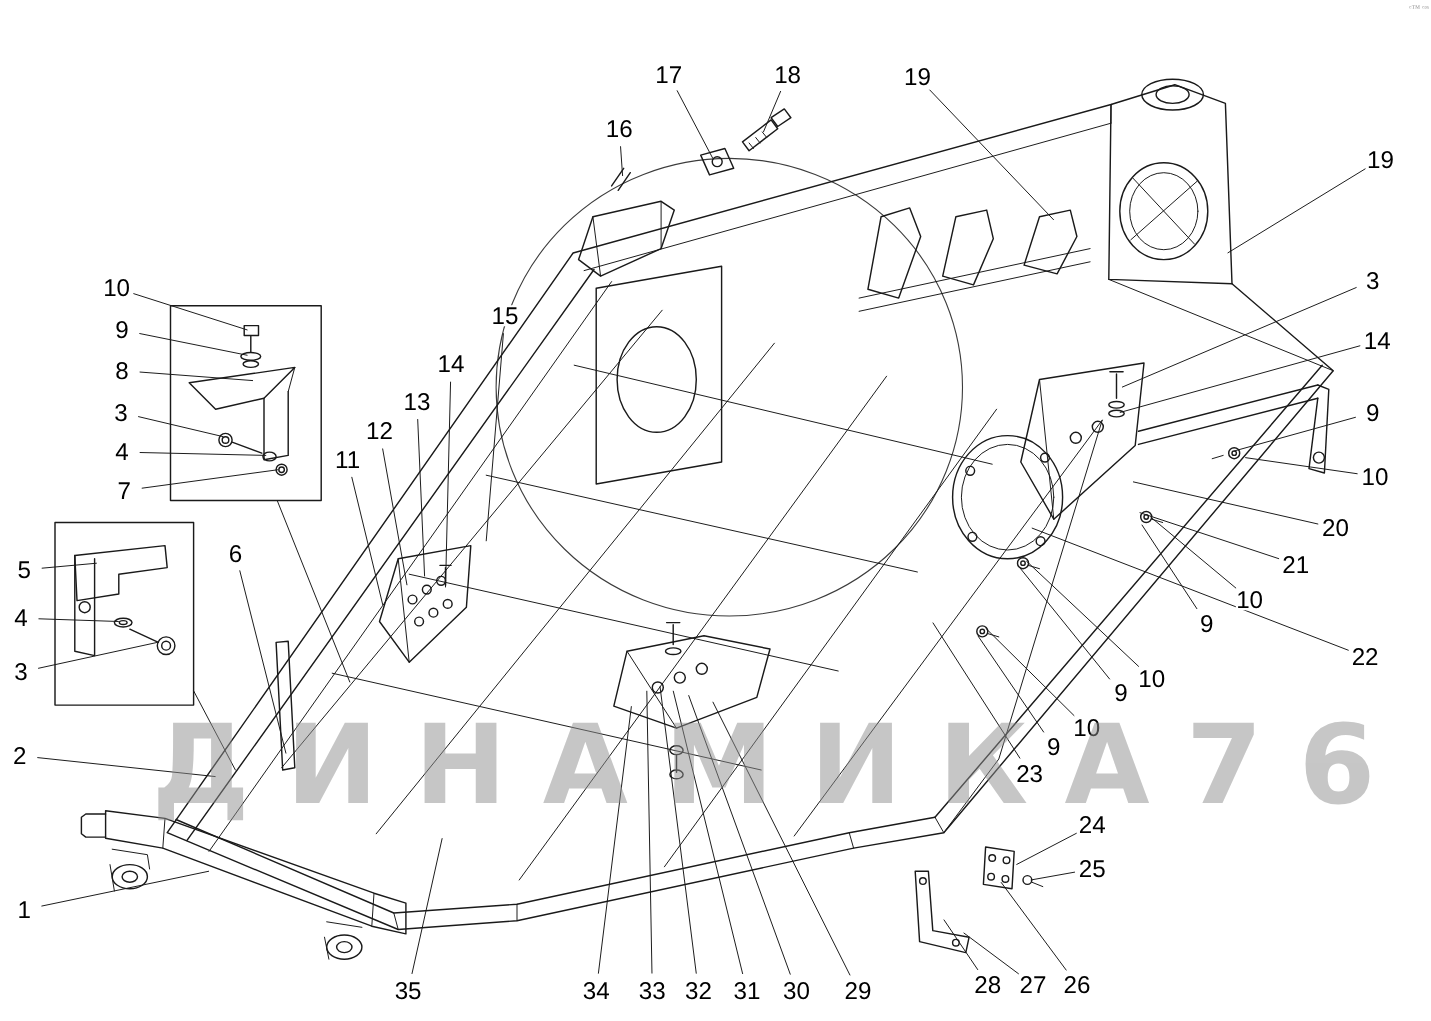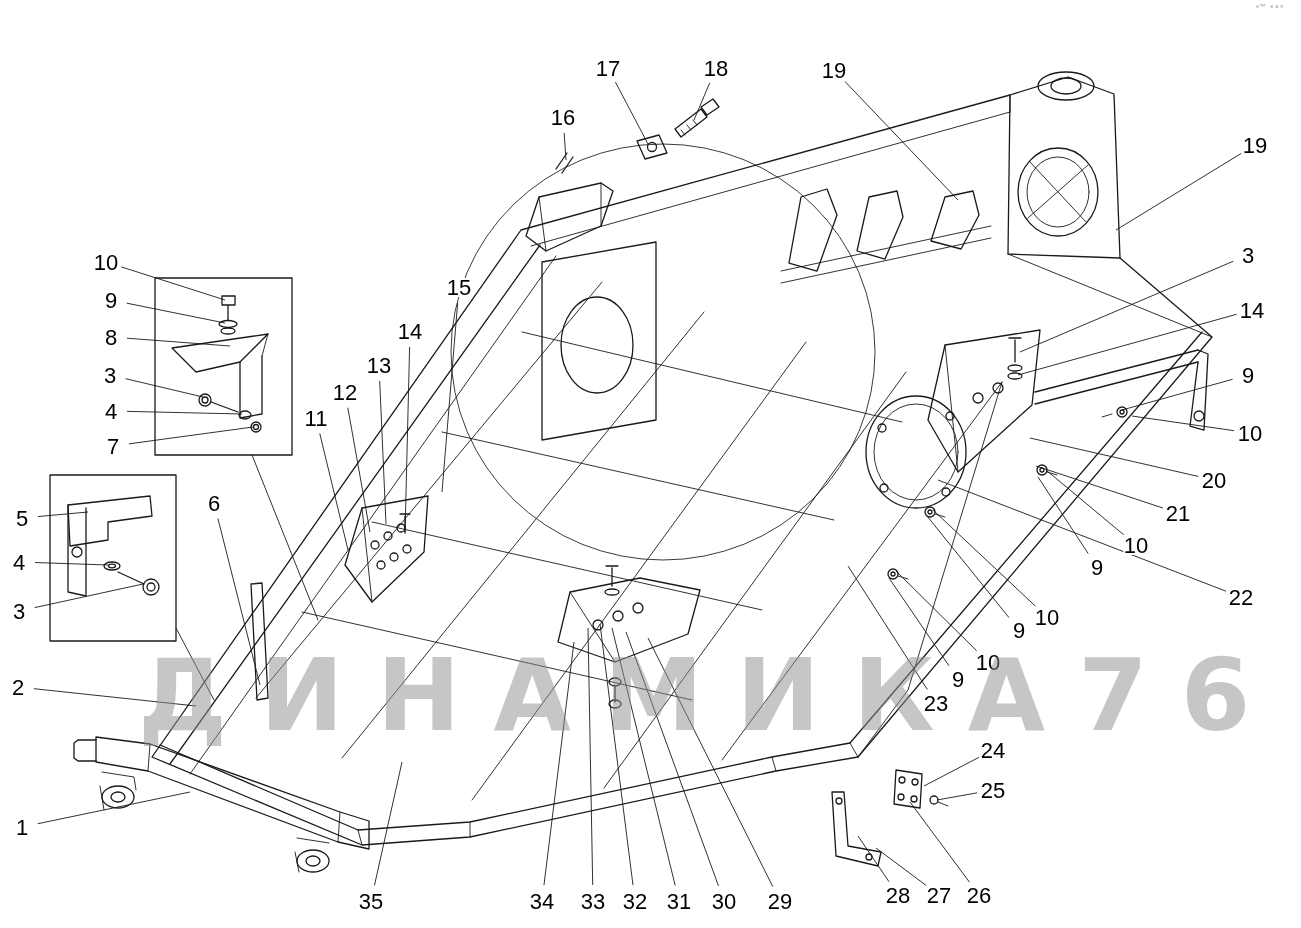--- a/index.html
+++ b/index.html
@@ -19,22 +19,22 @@
     text-anchor:middle; dominant-baseline:central;
     paint-order:stroke; stroke:#ffffff; stroke-width:4px;
   }
   .watermark {
     position:absolute; left:138px; top:646px;
     font-family:"DejaVu Sans", sans-serif; font-weight:bold;
     font-size:100px; line-height:1; letter-spacing:33px;
     color:#8f8f8f; opacity:0.5; white-space:nowrap; pointer-events:none;
   }
   .corner-text {
-    position:absolute; right:17px; top:3px; font-size:8px; color:#999;
-    font-family:Liberation Mono, monospace;
+    position:absolute; right:2px; top:3px; font-size:8px; color:#999;
+    font-family:Liberation Serif, serif;
     text-align:center;
   }
 </style>
 </head>
 <body>
 
 <div class="canvas">
 
   <svg class="drawing" viewBox="0 0 1301 928">
 

